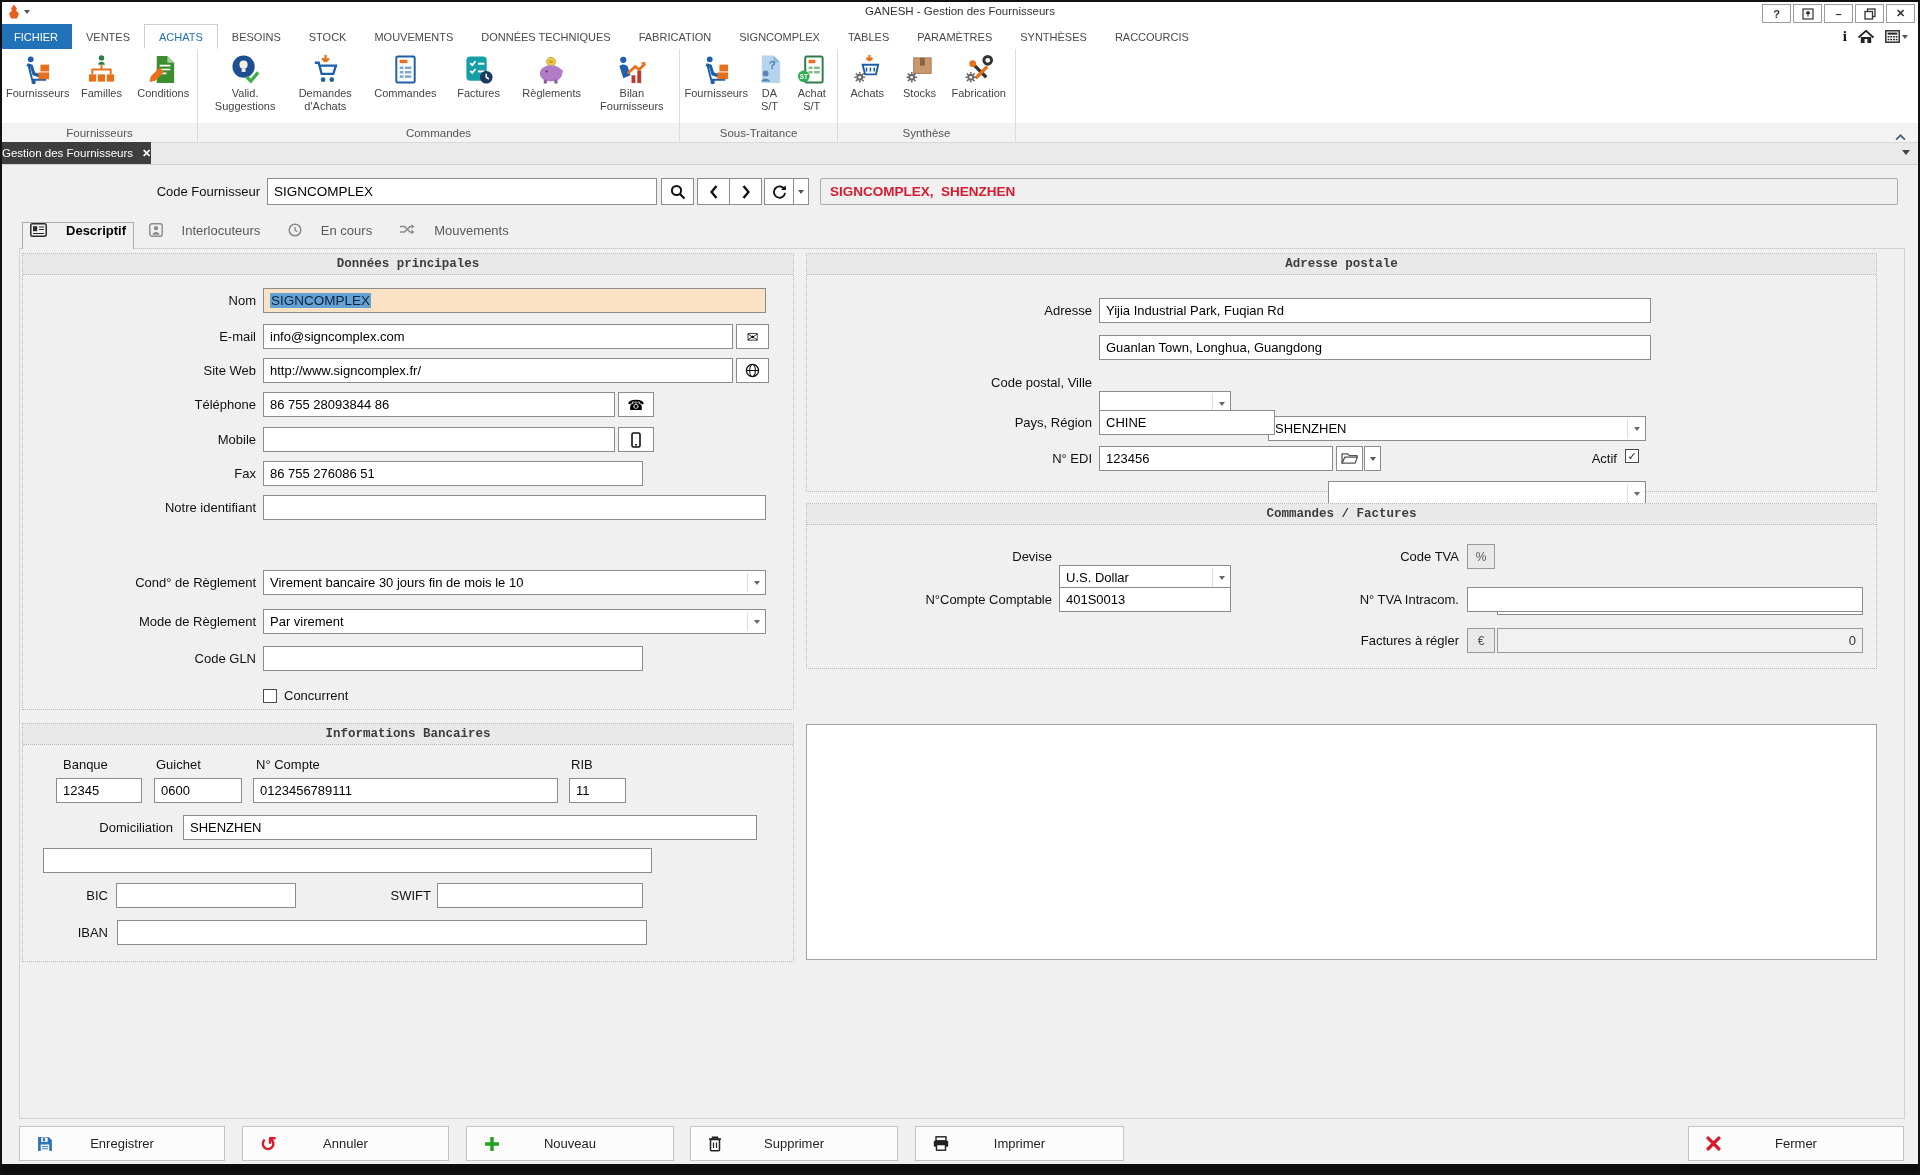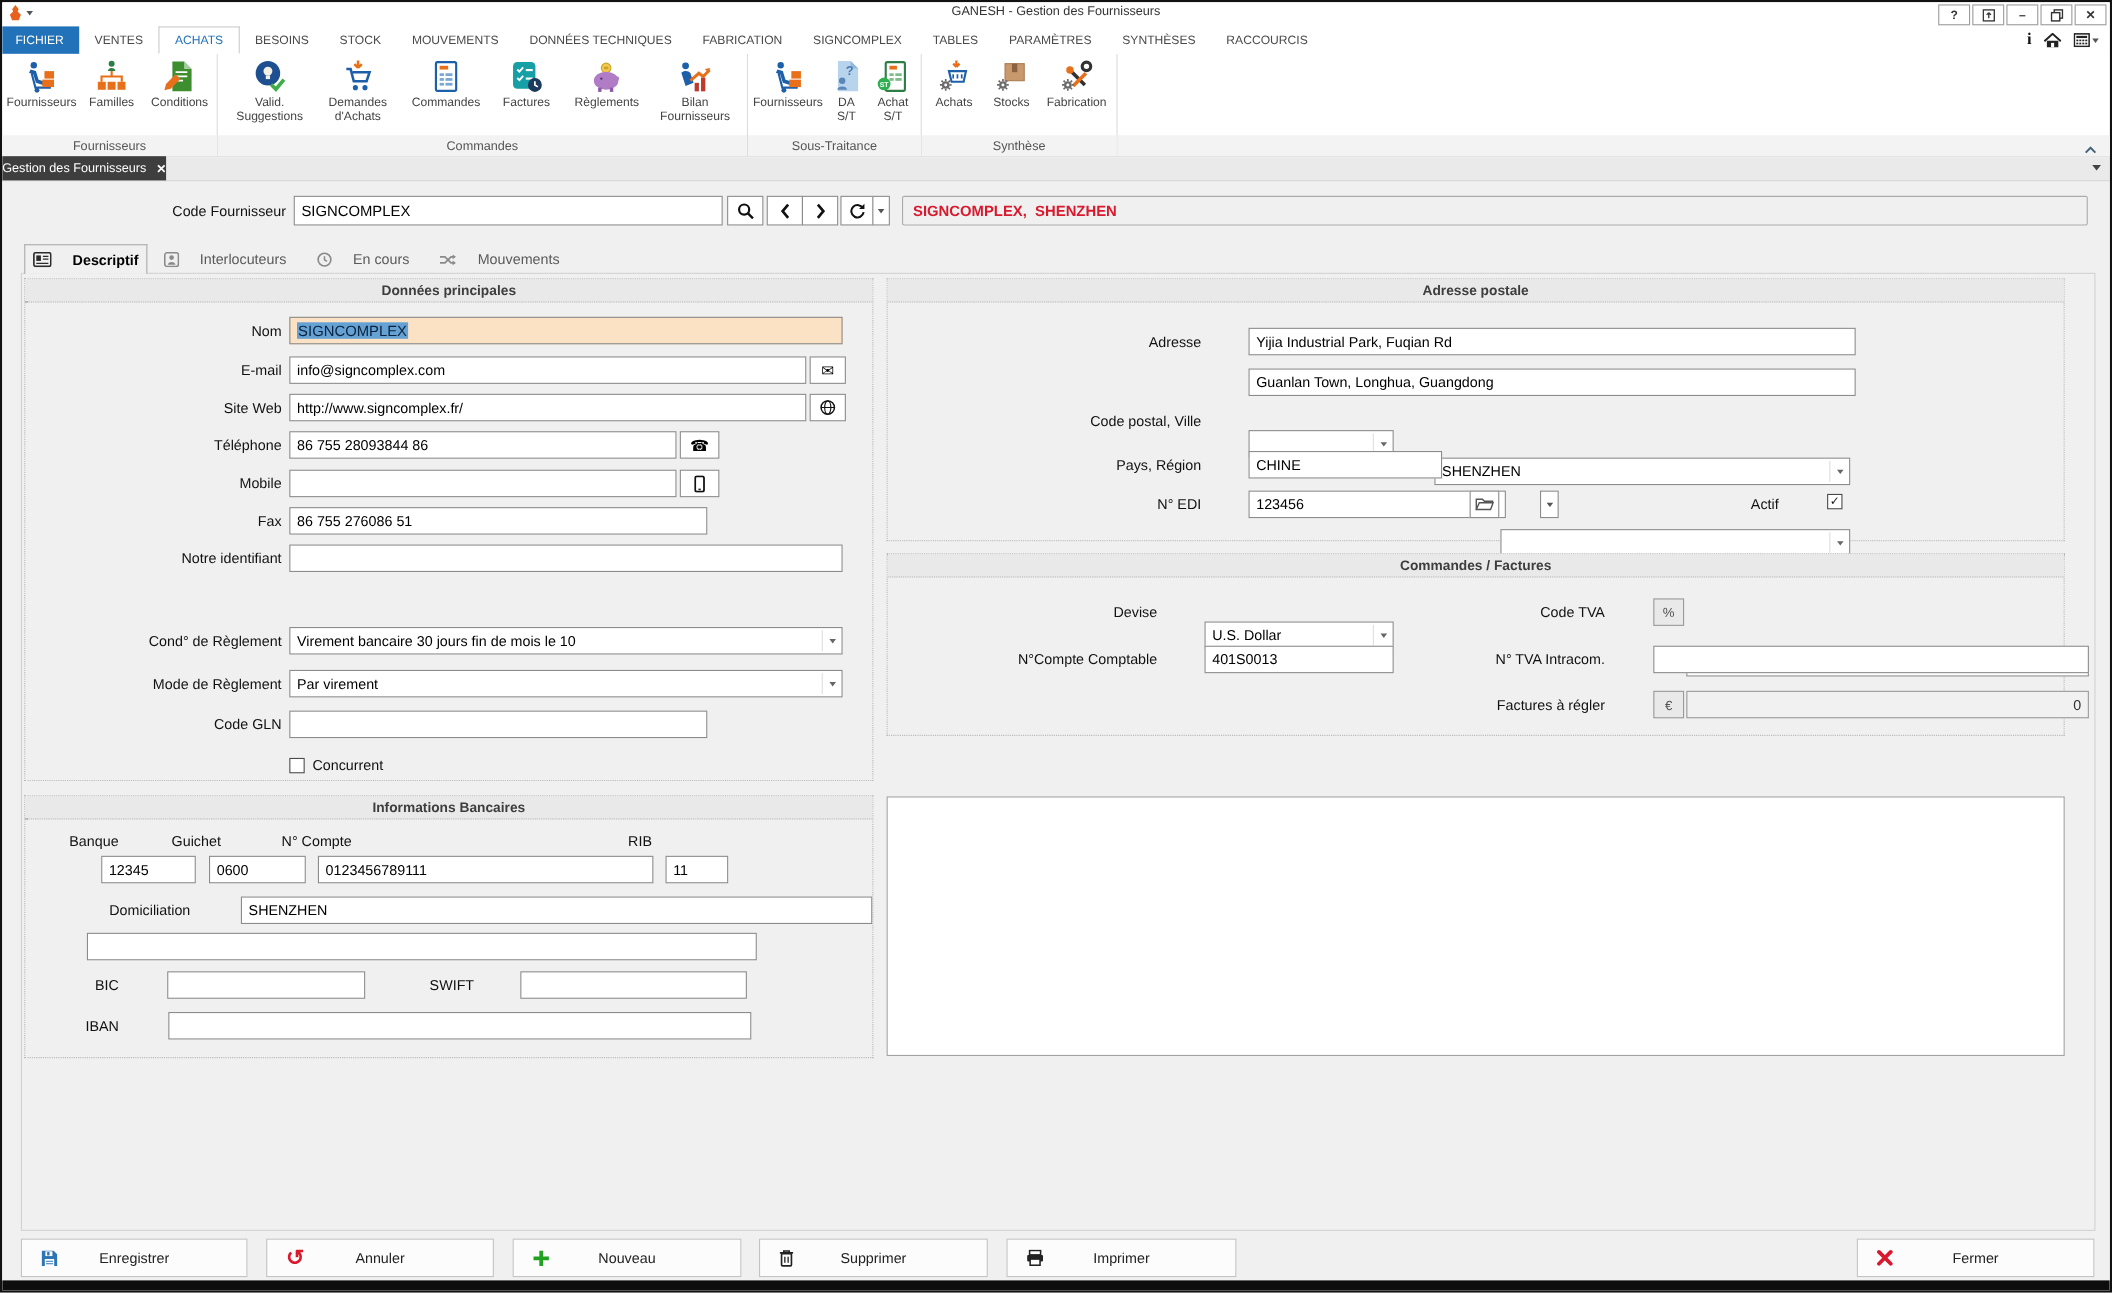--- a/index.html
+++ b/index.html
@@ -38,43 +38,43 @@
   .doctab{height:22px;background:#3e3e3e;color:#fff;font-size:11.5px;display:flex;align-items:center;padding:0 0;gap:9px;}
   .doctab .x{font-size:11px;font-weight:bold;}
   .doctabs-caret{margin-left:auto;margin-right:8px;margin-bottom:5px;width:0;height:0;border:4px solid transparent;border-top:5px solid #444;}
 
   
   .content{position:absolute;top:163px;left:0;right:0;bottom:0;background:#f0f0f0;}
   .albl{position:absolute;font-size:13px;color:#111;text-align:right;white-space:nowrap;}
   .frow{position:absolute;height:25px;display:flex;align-items:center;}
   .lab{font-size:13px;color:#111;text-align:right;margin-right:7px;flex:none;white-space:nowrap;}
   .fld{height:25px;border:1px solid #8c8c8c;background:#fff;font-size:13px;display:flex;align-items:center;padding:0 6px;color:#000;white-space:nowrap;overflow:hidden;}
-  .afld{position:absolute;margin-left:36px;}
+  .afld{position:absolute;}
   .combo{position:relative;padding-right:20px;}
   .combo::before{content:"";position:absolute;right:17px;top:2px;bottom:2px;width:1px;background:#dedede;}
   .combo::after{content:"";position:absolute;right:5px;top:10px;width:0;height:0;border:3.5px solid transparent;border-top:4.5px solid #666;}
   .icobtn{width:33px;height:25px;border:1px solid #8c8c8c;background:#fff;margin-left:3px;display:flex;align-items:center;justify-content:center;font-size:14px;color:#000;flex:none;}
   .caretbtn{width:17px;height:25px;border:1px solid #8c8c8c;background:#fff;display:flex;align-items:center;justify-content:center;}
   .tri{width:0;height:0;border:3.5px solid transparent;border-top:4.5px solid #555;margin-top:4px;}
   .cb{width:14px;height:14px;border:1px solid #4a4a4a;background:#fff;display:inline-flex;align-items:center;justify-content:center;font-size:11px;color:#1a1a1a;line-height:1;flex:none;}
 
   
   .code-row{top:13px;left:60px;height:27px;}
   .codeinput{width:390px;height:27px;font-size:13.5px;}
   .navbtn{width:33px;height:27px;border:1px solid #8c8c8c;background:#fff;display:flex;align-items:center;justify-content:center;flex:none;}
   .sumbox{position:absolute;left:818px;top:13px;width:1078px;height:27px;border:1px solid #ababab;border-radius:2px;display:flex;align-items:center;padding:0 9px;font-weight:bold;font-size:13.5px;color:#d8192e;white-space:pre;}
 
   
-  .vtab{position:absolute;top:58px;height:25px;display:flex;align-items:center;gap:19px;font-size:13px;color:#5a5a5a;justify-content:center;}
+  .vtab{position:absolute;top:58px;height:25px;display:flex;gap:19px;font-size:13px;color:#5a5a5a;justify-content:center;}
   .vtab.active{top:57px;height:27px;background:#f0f0f0;border:1px solid #ababab;border-bottom:0;font-weight:bold;color:#000;z-index:2;}
   .panel{position:absolute;top:83px;left:17px;width:1886px;height:871px;border:1px solid #d2d2d2;}
 
   
   .gbox{position:absolute;border:1px dotted #b9b9b9;background:#f0f0f0;}
-  .gbox-h{height:21px;background:#e9e9e9;border-bottom:1px dotted #b9b9b9;display:flex;align-items:center;justify-content:center;font-size:12.5px;font-weight:bold;color:#3d3d3d;}
+  .gbox-h{height:21px;background:#e9e9e9;border-bottom:1px dotted #b9b9b9;display:flex;align-items:center;justify-content:center;font-size:12.5px;font-weight:bold;color:#3d3d3d;font-family:Liberation Mono, monospace;}
   .whitepanel{position:absolute;left:804px;top:559px;width:1071px;height:236px;background:#fff;border:1px solid #a2a2a2;}
 
   
   .fbtn{position:absolute;top:1124px;height:35px;background:#fcfcfc;border:1px solid #c3c3c3;display:flex;align-items:center;justify-content:center;font-size:13px;color:#222;}
   .ficon{position:absolute;left:17px;display:flex;align-items:center;}
   .undo-glyph{font-size:20px;font-weight:bold;color:#d8192e;line-height:1;}
   .bottomstrip{position:absolute;left:0;right:0;bottom:0;height:9px;background:#0d0d0d;}
   .sel{background:#66a1d4;color:#09233f;font-size:13.5px;padding:0 1px;}
   .nomfld{background:#fbe2c4;}
   .pfx{width:28px;height:25px;border:1px solid #999;background:#e9e9e9;display:flex;align-items:center;justify-content:center;font-size:12px;color:#555;}

